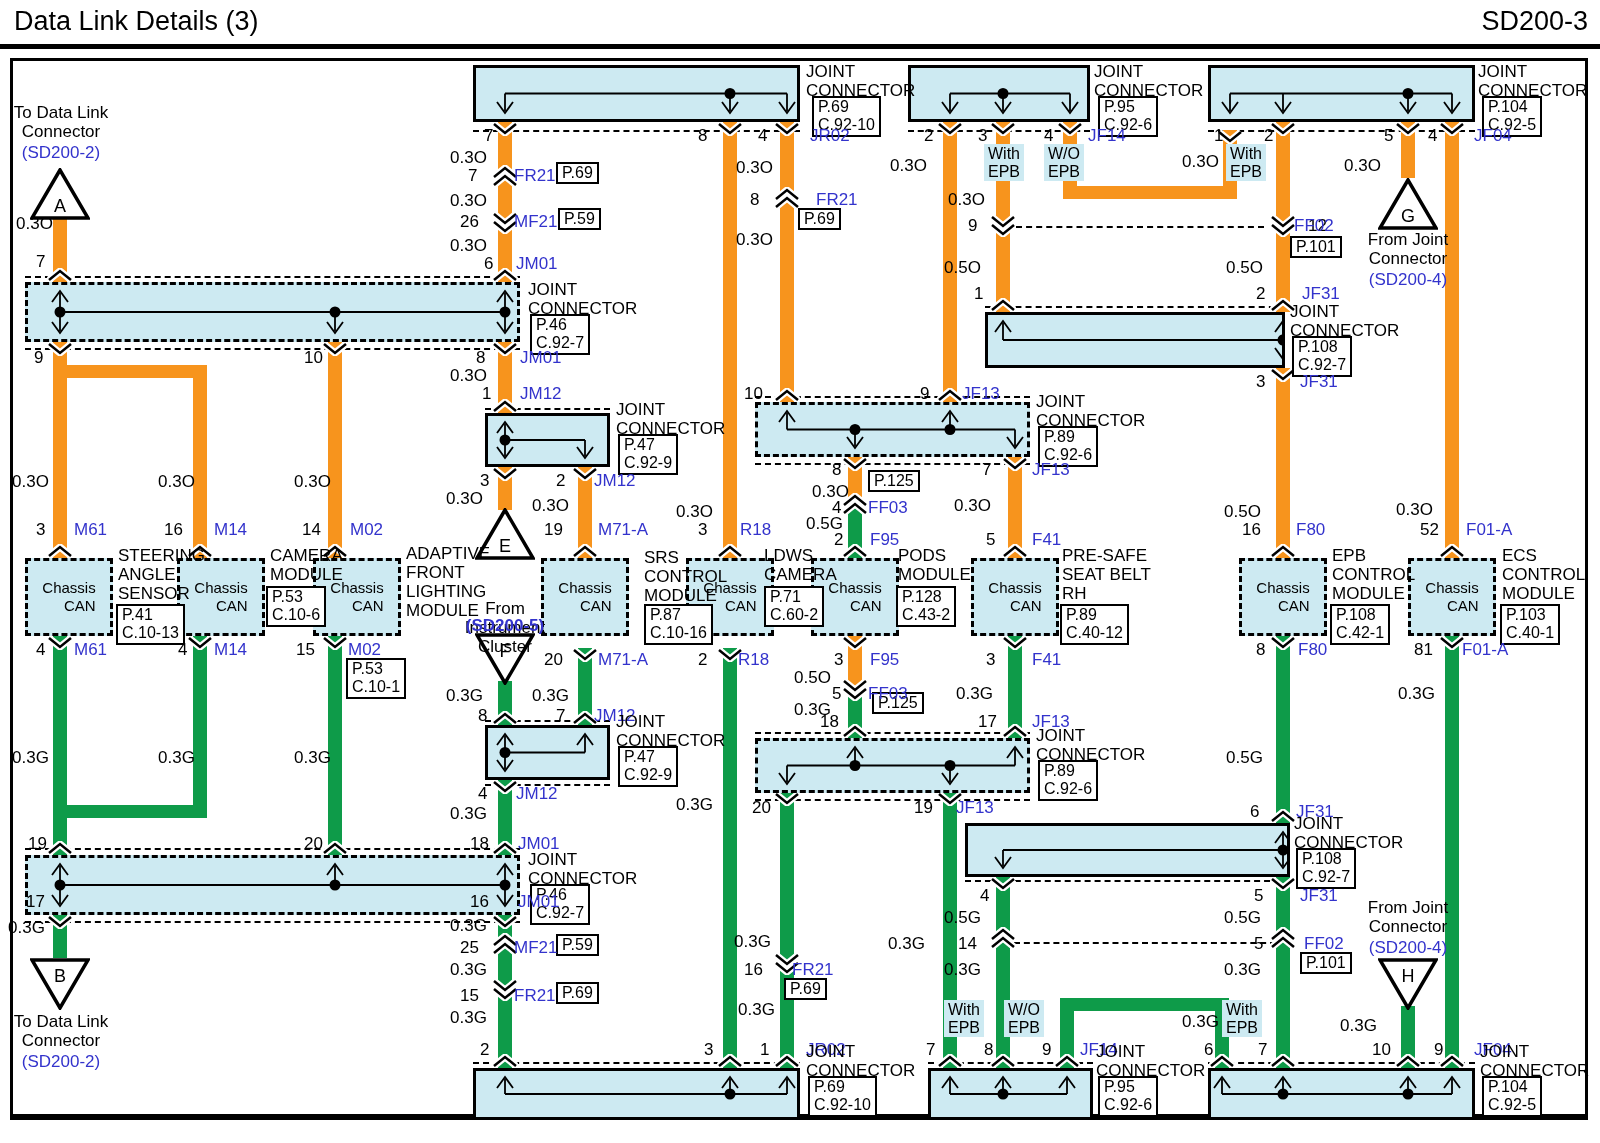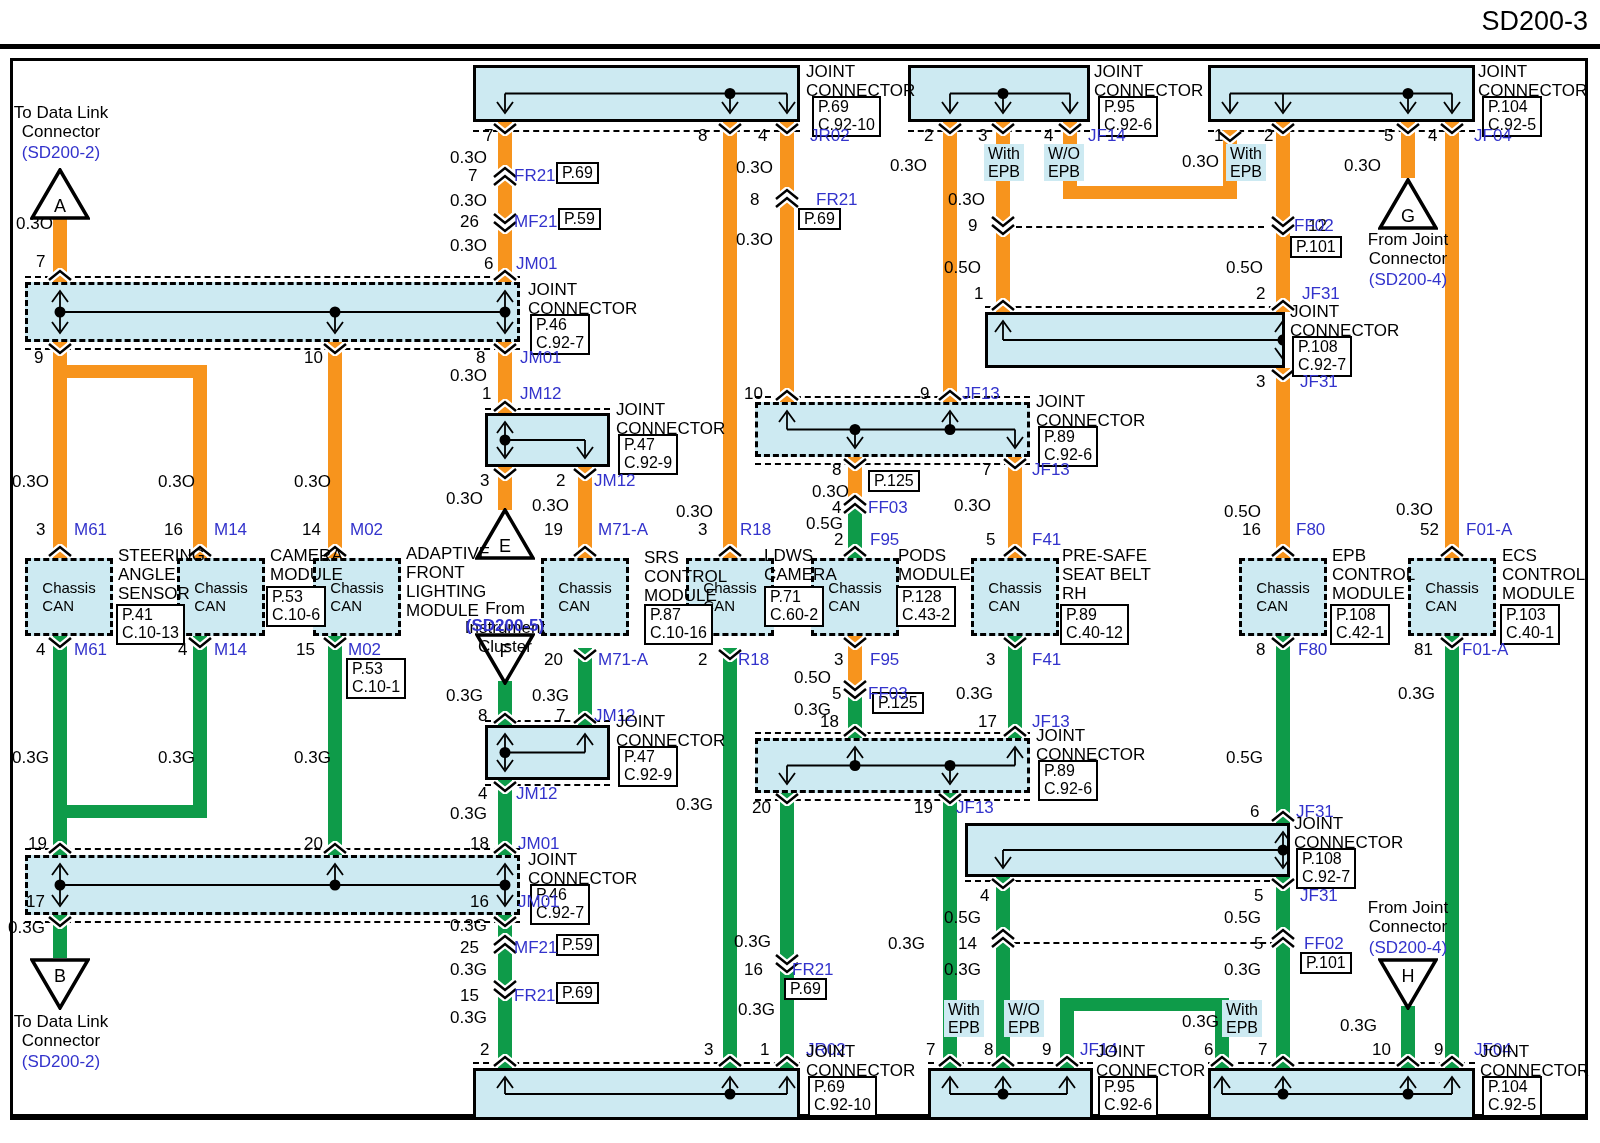--- a/index.html
+++ b/index.html
@@ -15,29 +15,30 @@
   .lbl.c{text-align:center}
   .badge{position:absolute;background:#CDEAF2;font-size:16px;line-height:1.1;
     text-align:center;white-space:pre-line;padding:1px 4px}
   .ref{position:absolute;background:#fff;border:2px solid #000;font-size:16px;
     line-height:1.15;padding:0 4px;white-space:pre-line;color:#000}
   .jc{position:absolute;background:#CDEAF2;box-sizing:border-box}
   .jc.s{border:3px solid #000}
   .jc.d{border:3px dashed #000}
   .mod{position:absolute;background:#CDEAF2;border:3px dashed #000;box-sizing:border-box;
     display:flex;align-items:center;justify-content:center;font-size:15px;
-    text-align:left;white-space:pre-line;line-height:1.2;color:#000}
+    text-align:right;white-space:pre-line;line-height:1.2;color:#000}
   .wire{position:absolute}
   .abs{position:absolute}
   svg{display:block}
 </style>
 </head>
 <body>
 
 <div id="canvas">
+  <div class="hdr-title">Data Link Details (3)</div>
   <div class="hdr-code">SD200-3</div>
   <div class="hdr-bar"></div>
   <div class="frame"></div>
 <div class="abs" style="left:473px;top:130px;width:327px;height:0;border-top:2.5px dashed #000"></div>
     <div class="abs" style="left:908px;top:130px;width:182px;height:0;border-top:2.5px dashed #000"></div>
     <div class="abs" style="left:1208px;top:130px;width:267px;height:0;border-top:2.5px dashed #000"></div>
     <div class="abs" style="left:25px;top:276px;width:495px;height:0;border-top:2.5px dashed #000"></div>
     <div class="abs" style="left:25px;top:348px;width:495px;height:0;border-top:2.5px dashed #000"></div>
     <div class="abs" style="left:485px;top:408px;width:125px;height:0;border-top:2.5px dashed #000"></div>
     <div class="abs" style="left:755px;top:396px;width:275px;height:0;border-top:2.5px dashed #000"></div>

